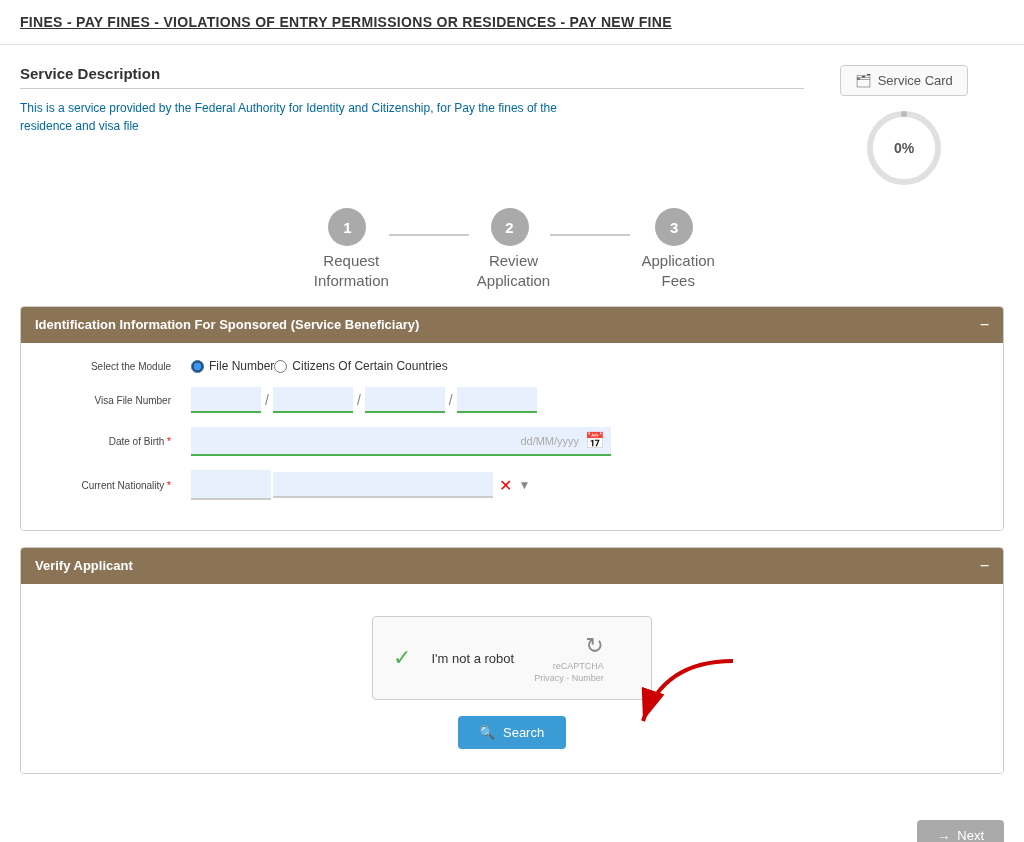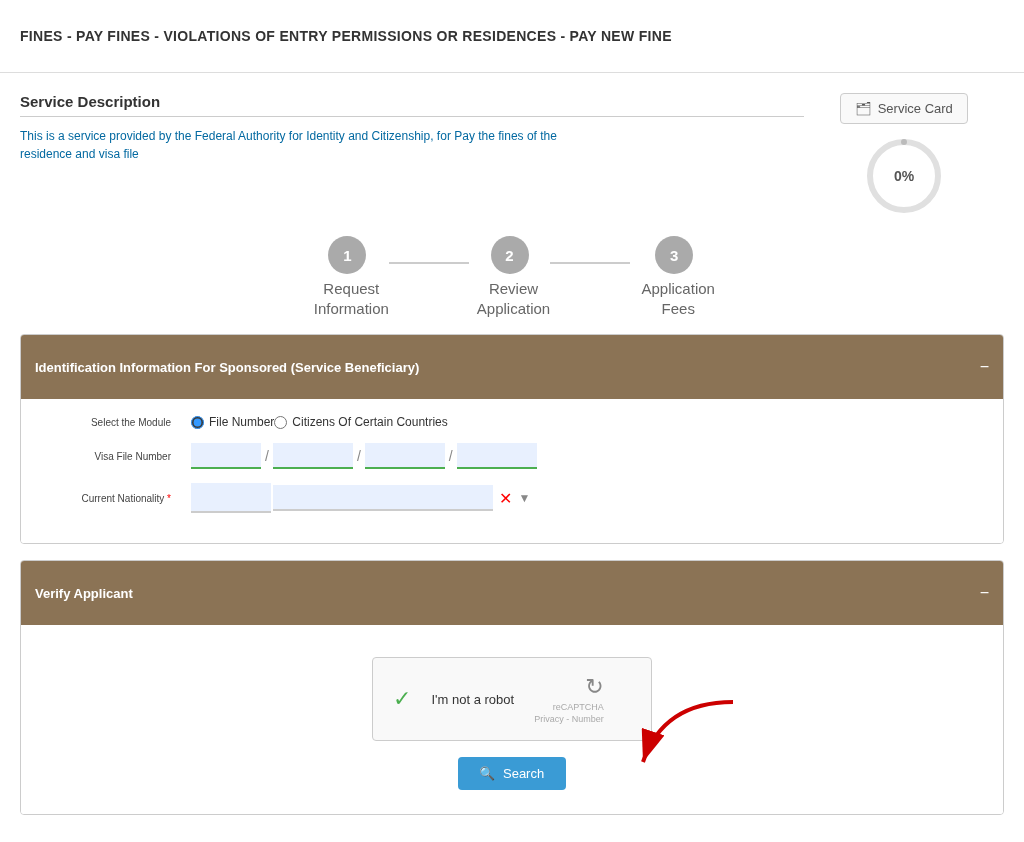--- a/index.html
+++ b/index.html
@@ -13,25 +13,26 @@
     .page-wrapper {
       max-width: 1024px;
       margin: 0 auto;
       background: #fff;
       min-height: 842px;
       padding: 0;
     }
     .header-bar {
       background: #fff;
       border-bottom: 1px solid #ddd;
-      padding: 28px 20px;
+      padding: 14px 20px;
       font-size: 14px;
       font-weight: bold;
       color: #333;
       letter-spacing: 0.3px;
+      text-decoration: underline;
     }
     .content-area {
       padding: 20px 20px 20px 20px;
       position: relative;
     }
     .top-row {
       display: flex;
       justify-content: flex-end;
       align-items: flex-start;
     }
@@ -131,26 +132,26 @@
     }
     .section-panel {
       border: 1px solid #ccc;
       border-radius: 4px;
       margin-bottom: 16px;
       overflow: hidden;
     }
     .section-header {
       background: #8b7355;
       color: #fff;
-      padding: 24px 14px;
+      padding: 10px 14px;
       font-size: 13px;
       font-weight: bold;
       display: flex;
       justify-content: space-between;
-      align-items: flex-end;
+      align-items: flex-start;
     }
     .section-header .collapse-btn {
       background: none;
       border: none;
       color: #fff;
       font-size: 16px;
       cursor: pointer;
       line-height: 1;
     }
     .section-body {
@@ -422,20 +423,31 @@
             <input type="text" class="visa-input" style="width: 70px;">
             <span class="visa-sep">/</span>
             <input type="text" class="visa-input" style="width: 80px;">
             <span class="visa-sep">/</span>
             <input type="text" class="visa-input" style="width: 80px;">
             <span class="visa-sep">/</span>
             <input type="text" class="visa-input" style="width: 80px;">
           </div>
         </div>
 
+        <div class="form-row">
+          <div class="form-label">
+            <span>Date of Birth</span>
+            <span class="required"> *</span>
+          </div>
+          <div class="date-field-wrapper">
+            <input type="text" class="date-input" style="">
+            <span class="date-placeholder">dd/MM/yyyy</span>
+            <span class="calendar-icon">📅</span>
+          </div>
+        </div>
 
         <div class="form-row">
           <div class="form-label">
             <span>Current Nationality</span>
             <span class="required"> *</span>
           </div>
           <div class="nationality-wrapper">
             <div class="nationality-flag"></div>
             <input type="text" class="nationality-text-input" style="">
             <span class="nationality-clear">✕</span>

